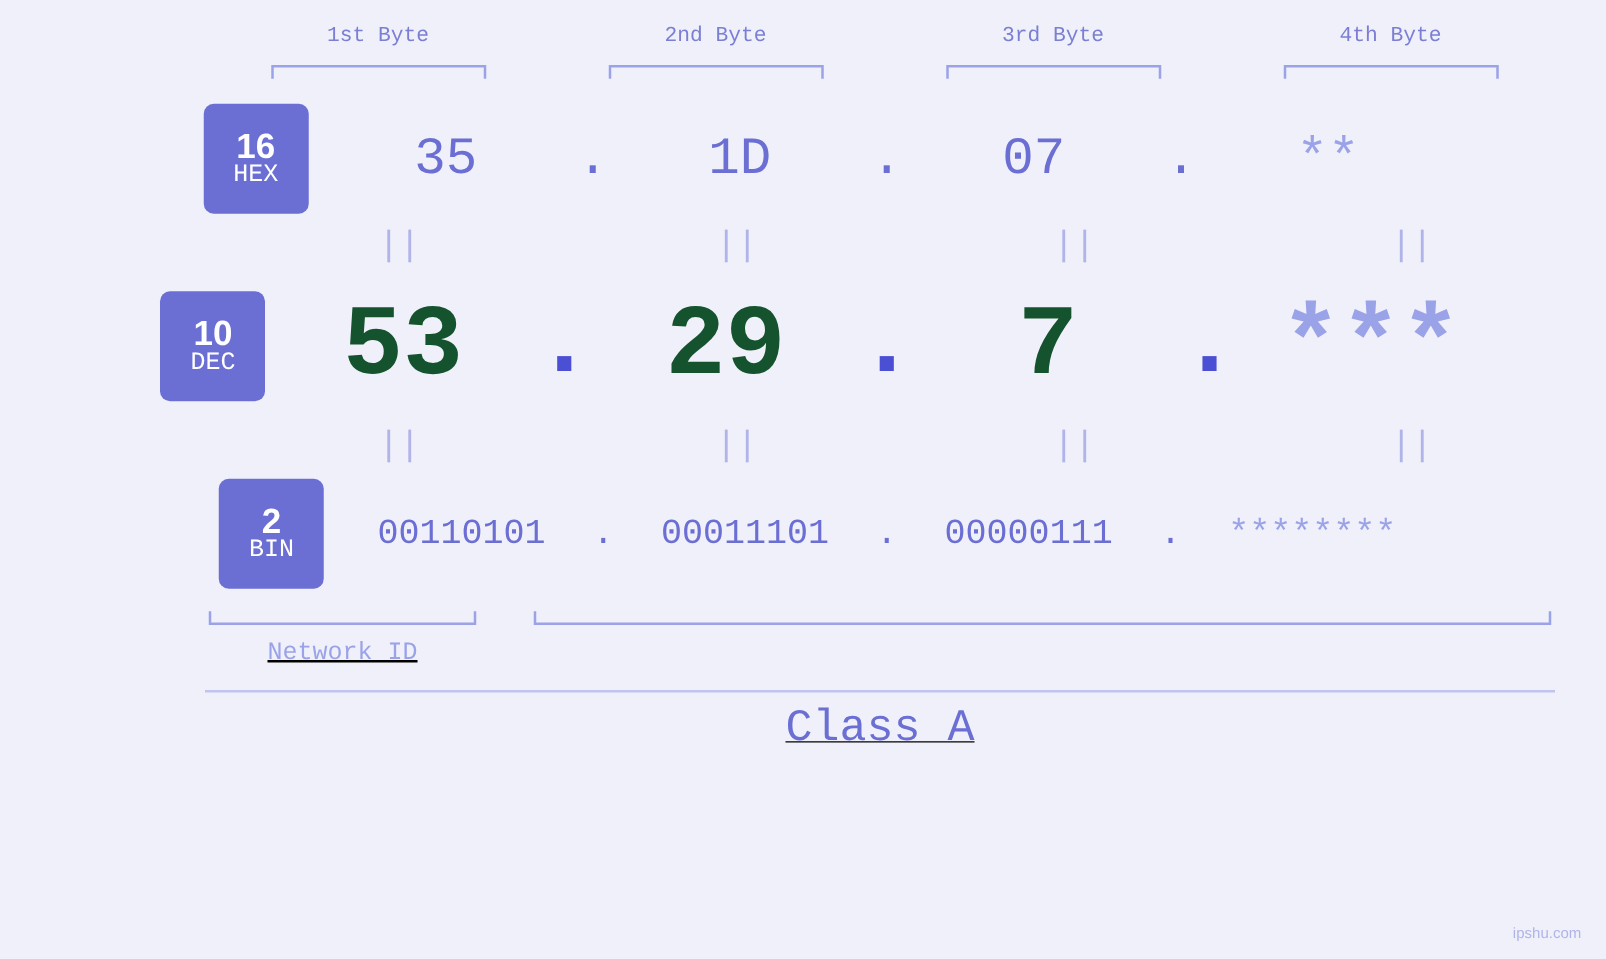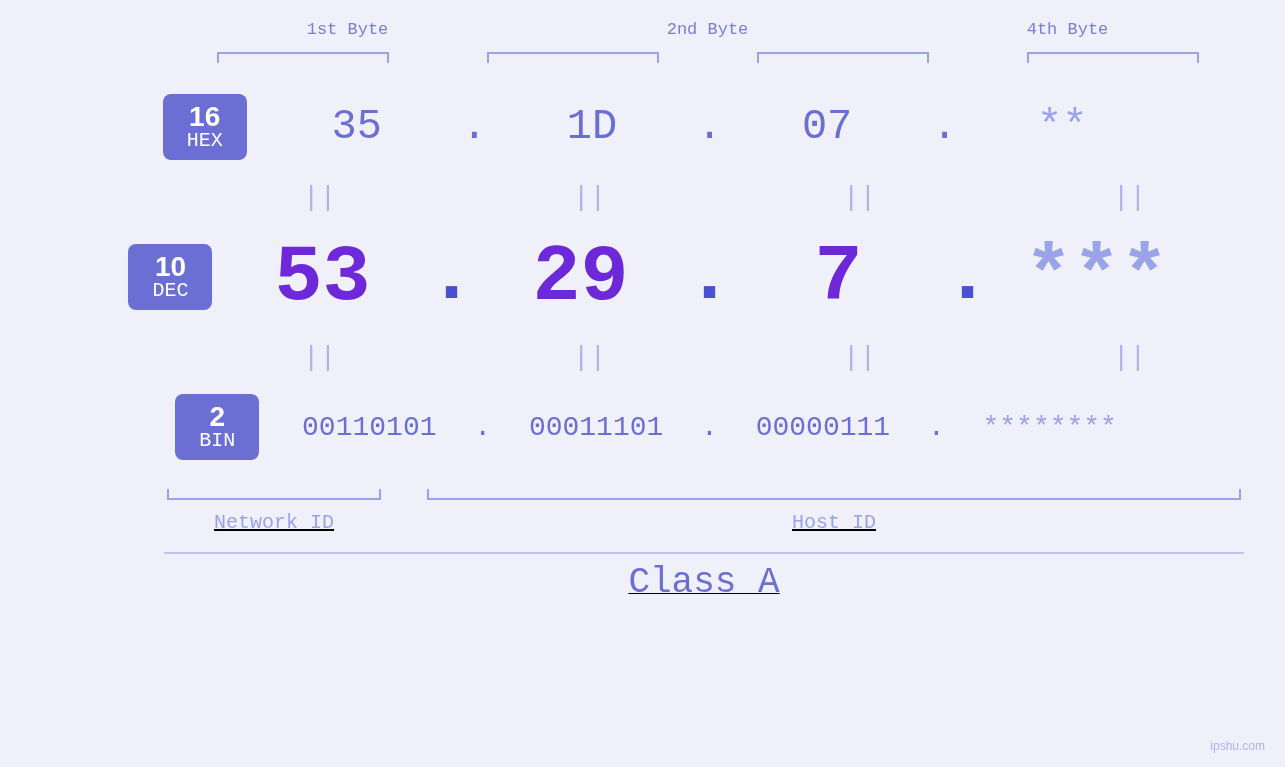--- a/index.html
+++ b/index.html
@@ -59,21 +59,21 @@
     
     .base-row {
       display: flex;
       align-items: center;
       height: 100px;
     }
 
     
     .base-badge {
       width: 84px;
-      height: 66px;
+      height: 88px;
       background: #6b6fd4;
       border-radius: 8px;
       display: flex;
       flex-direction: column;
       align-items: center;
       justify-content: center;
       margin-left: 50px;
       flex-shrink: 0;
     }
 
@@ -107,21 +107,21 @@
       color: #6b6fd4;
     }
 
     .byte-value.hex {
       font-size: 42px;
     }
 
     .byte-value.dec {
       font-size: 80px;
       font-weight: bold;
-      color: #6d28d9;
+      color: #14532d;
     }
 
     .byte-value.bin {
       font-size: 28px;
     }
 
     .byte-value.masked {
       color: #9ba3e8;
     }
 
@@ -183,20 +183,21 @@
     }
   </style>
 </head>
 <body>
 
 <div class="container">
 
   <div class="byte-headers">
     <div class="byte-header">1st Byte</div>
     <div class="byte-header">2nd Byte</div>
+    <div class="byte-header">3rd Byte</div>
     <div class="byte-header">4th Byte</div>
   </div>
 
   <div class="top-brackets">
     <div class="bracket-cell">
       <svg class="top-bracket" width="180" height="18">
         <path d="M5,14 L5,4 L175,4 L175,14" stroke="#9ba3e8" stroke-width="2" fill="none"></path>
       </svg>
     </div>
     <div class="bracket-cell">
@@ -288,21 +289,20 @@
       <div style="width:40px;"></div>
 
       <svg width="820" height="20">
         <path d="M4,2 L4,12 L816,12 L816,2" stroke="#9ba3e8" stroke-width="2" fill="none"></path>
       </svg>
     </div>
 
     <div style="display:flex; width:1080px; margin-left:164px; margin-bottom:18px;">
       <div style="width:220px; text-align:center; color:#9ba3e8; font-size:20px; font-family:'Courier New',Courier,monospace;">Network ID</div>
       <div style="width:40px;"></div>
-      <div style="width:820px; text-align:center; color:#9ba3e8; font-size:20px; font-family:'Courier New',Courier,monospace;">Host ID</div>
     </div>
 
     <div style="width:1080px; margin-left:164px; border-top:2px solid #c0c4ee; padding-top:8px; text-align:center;">
       <span style="color:#6b6fd4; font-size:36px; font-family:'Courier New',Courier,monospace;">Class A</span>
     </div>
   </div>
 
   <div class="watermark">ipshu.com</div>
 </div>
 

